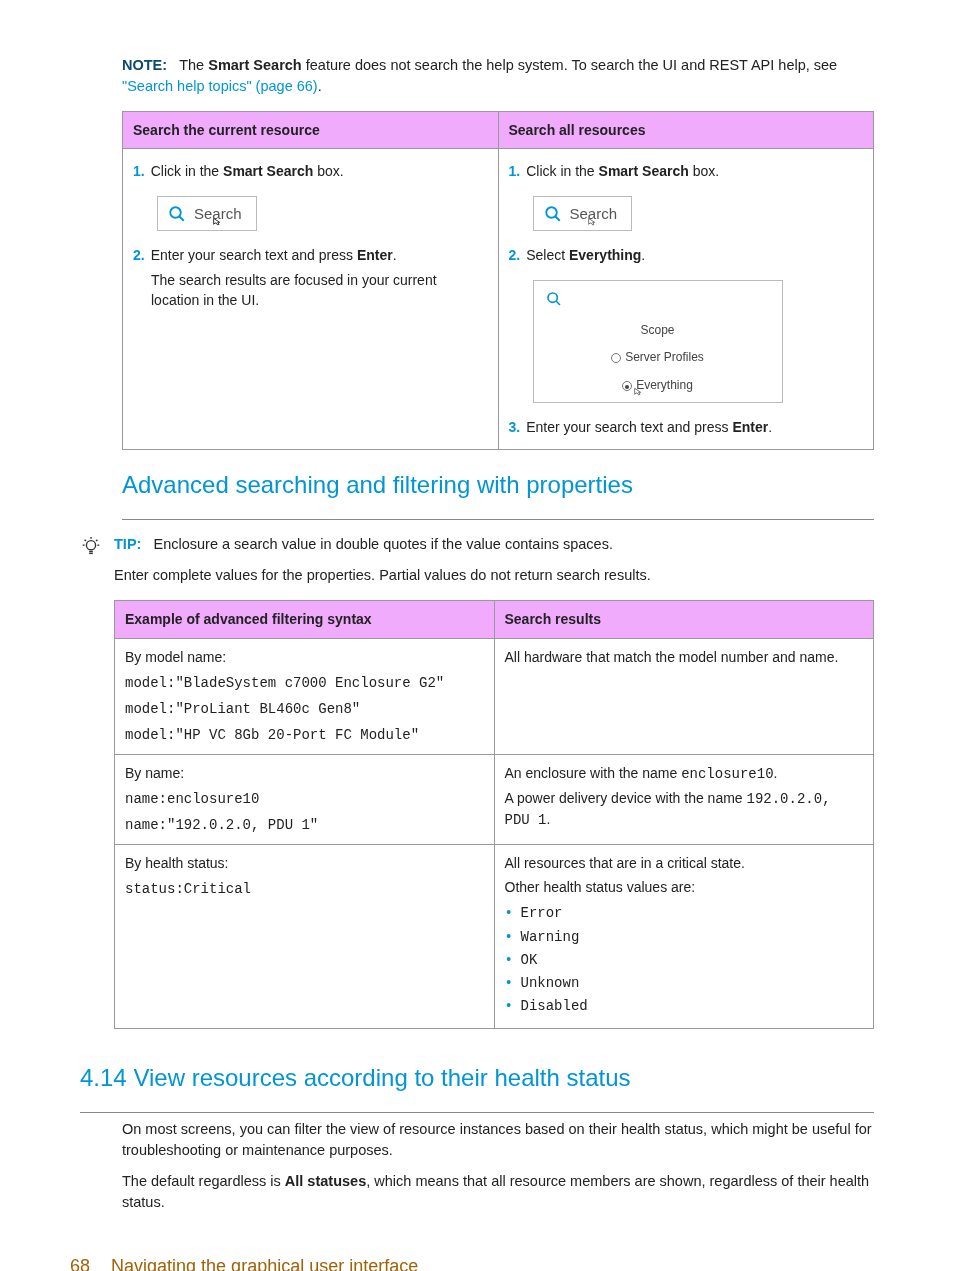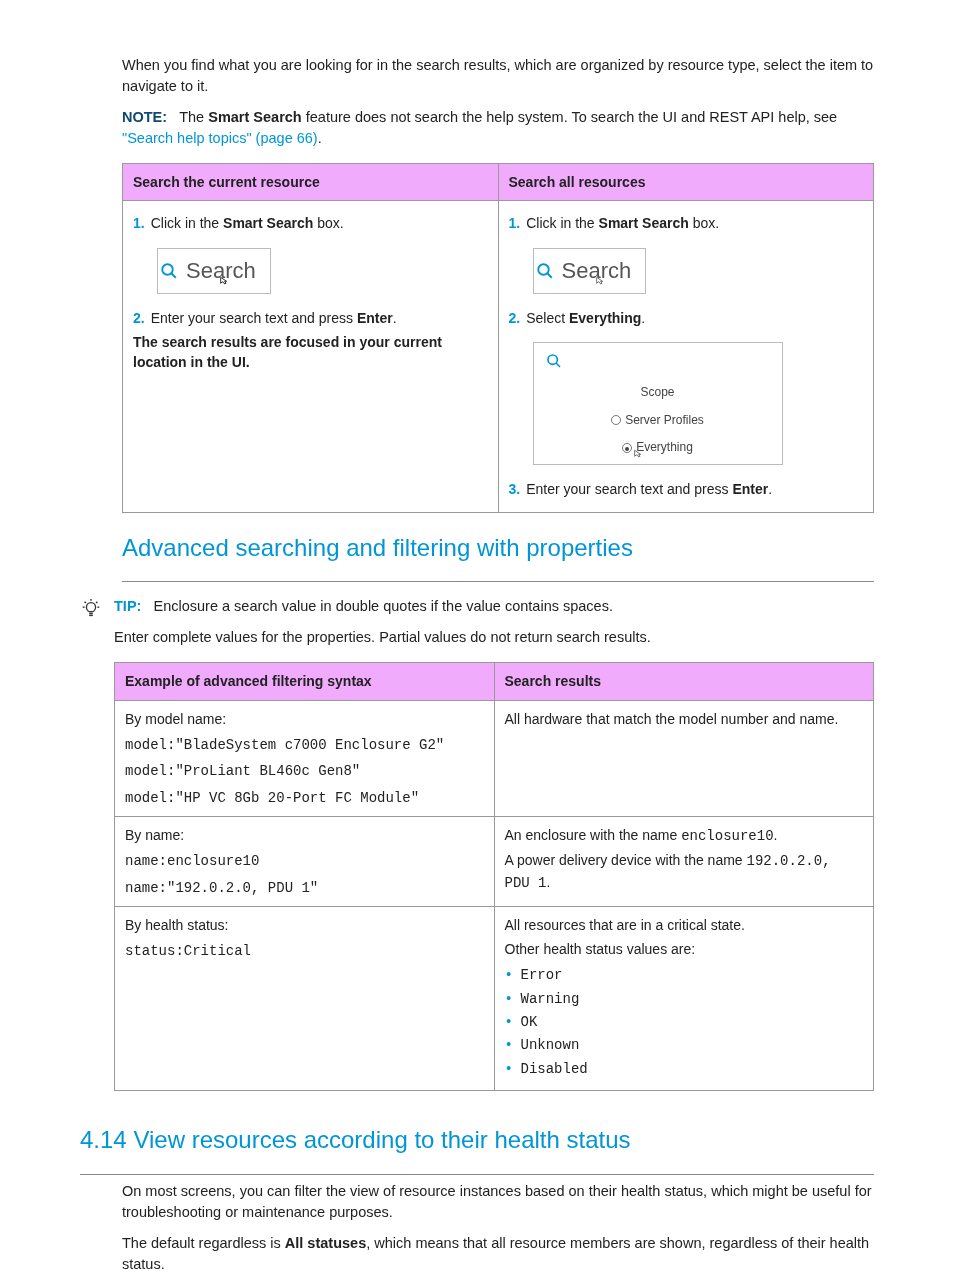--- a/index.html
+++ b/index.html
@@ -30,28 +30,28 @@
     vertical-align: top;
     text-align: left;
     font-size: 14px;
   }
   table.grid th {
     font-weight: bold;
     background: #f0abfc;
   }
   .step-num { color: #0096d6; font-weight: bold; margin-right: 6px; }
   .step-row { margin: 4px 0 4px 0; padding-left: 18px; text-indent: -18px; }
-  .sub-step { margin-top:4px; text-indent:0;font-weight:bold; }
+  .sub-step { margin-left: 18px; margin-top:4px; text-indent:0; }
   .search-ui {
     display: inline-flex;
     align-items: center;
     border: 1px solid #bbb;
-    padding: 6px 14px 6px 2px;
+    padding: 6px 14px 6px 10px;
     margin: 10px 0 10px 24px;
-    font-size: 22px;
+    font-size: 15px;
     color: #555;
     position: relative;
   }
   .search-ui svg.mag { width:18px; height:18px; margin-right:8px; }
   .search-ui .cursor-icon { position:absolute; bottom:-8px; left:52%; }
   .cursor-icon svg { width:16px; height:16px; }
   .scope-ui {
     border: 1px solid #bbb;
     padding: 10px 12px 8px 12px;
     margin: 10px 0 10px 24px;
@@ -98,21 +98,20 @@
     font-size: 18px;
     color:#a16207;
     margin-left: -10px;
   }
   .footer .pnum { margin-right: 16px; }
 </style>
 </head>
 <body>
 
 <div class="content-indent">
-  <p>When you find what you are looking for in the search results, which are organized by resource type, select the item to navigate to it.</p>
   <p>
     <span class="note-label">NOTE:</span>
     &nbsp;&nbsp;<span>The </span><span class="bold">Smart Search</span><span> feature does not search the help system. To search the UI and REST API help, see </span><span class="link">"Search help topics" (page 66)</span><span>.</span>
   </p>
 
   <table class="grid">
     <tbody>
         <tr>
       <th style="width:50%">Search the current resource</th>
       <th>Search all resources</th>

